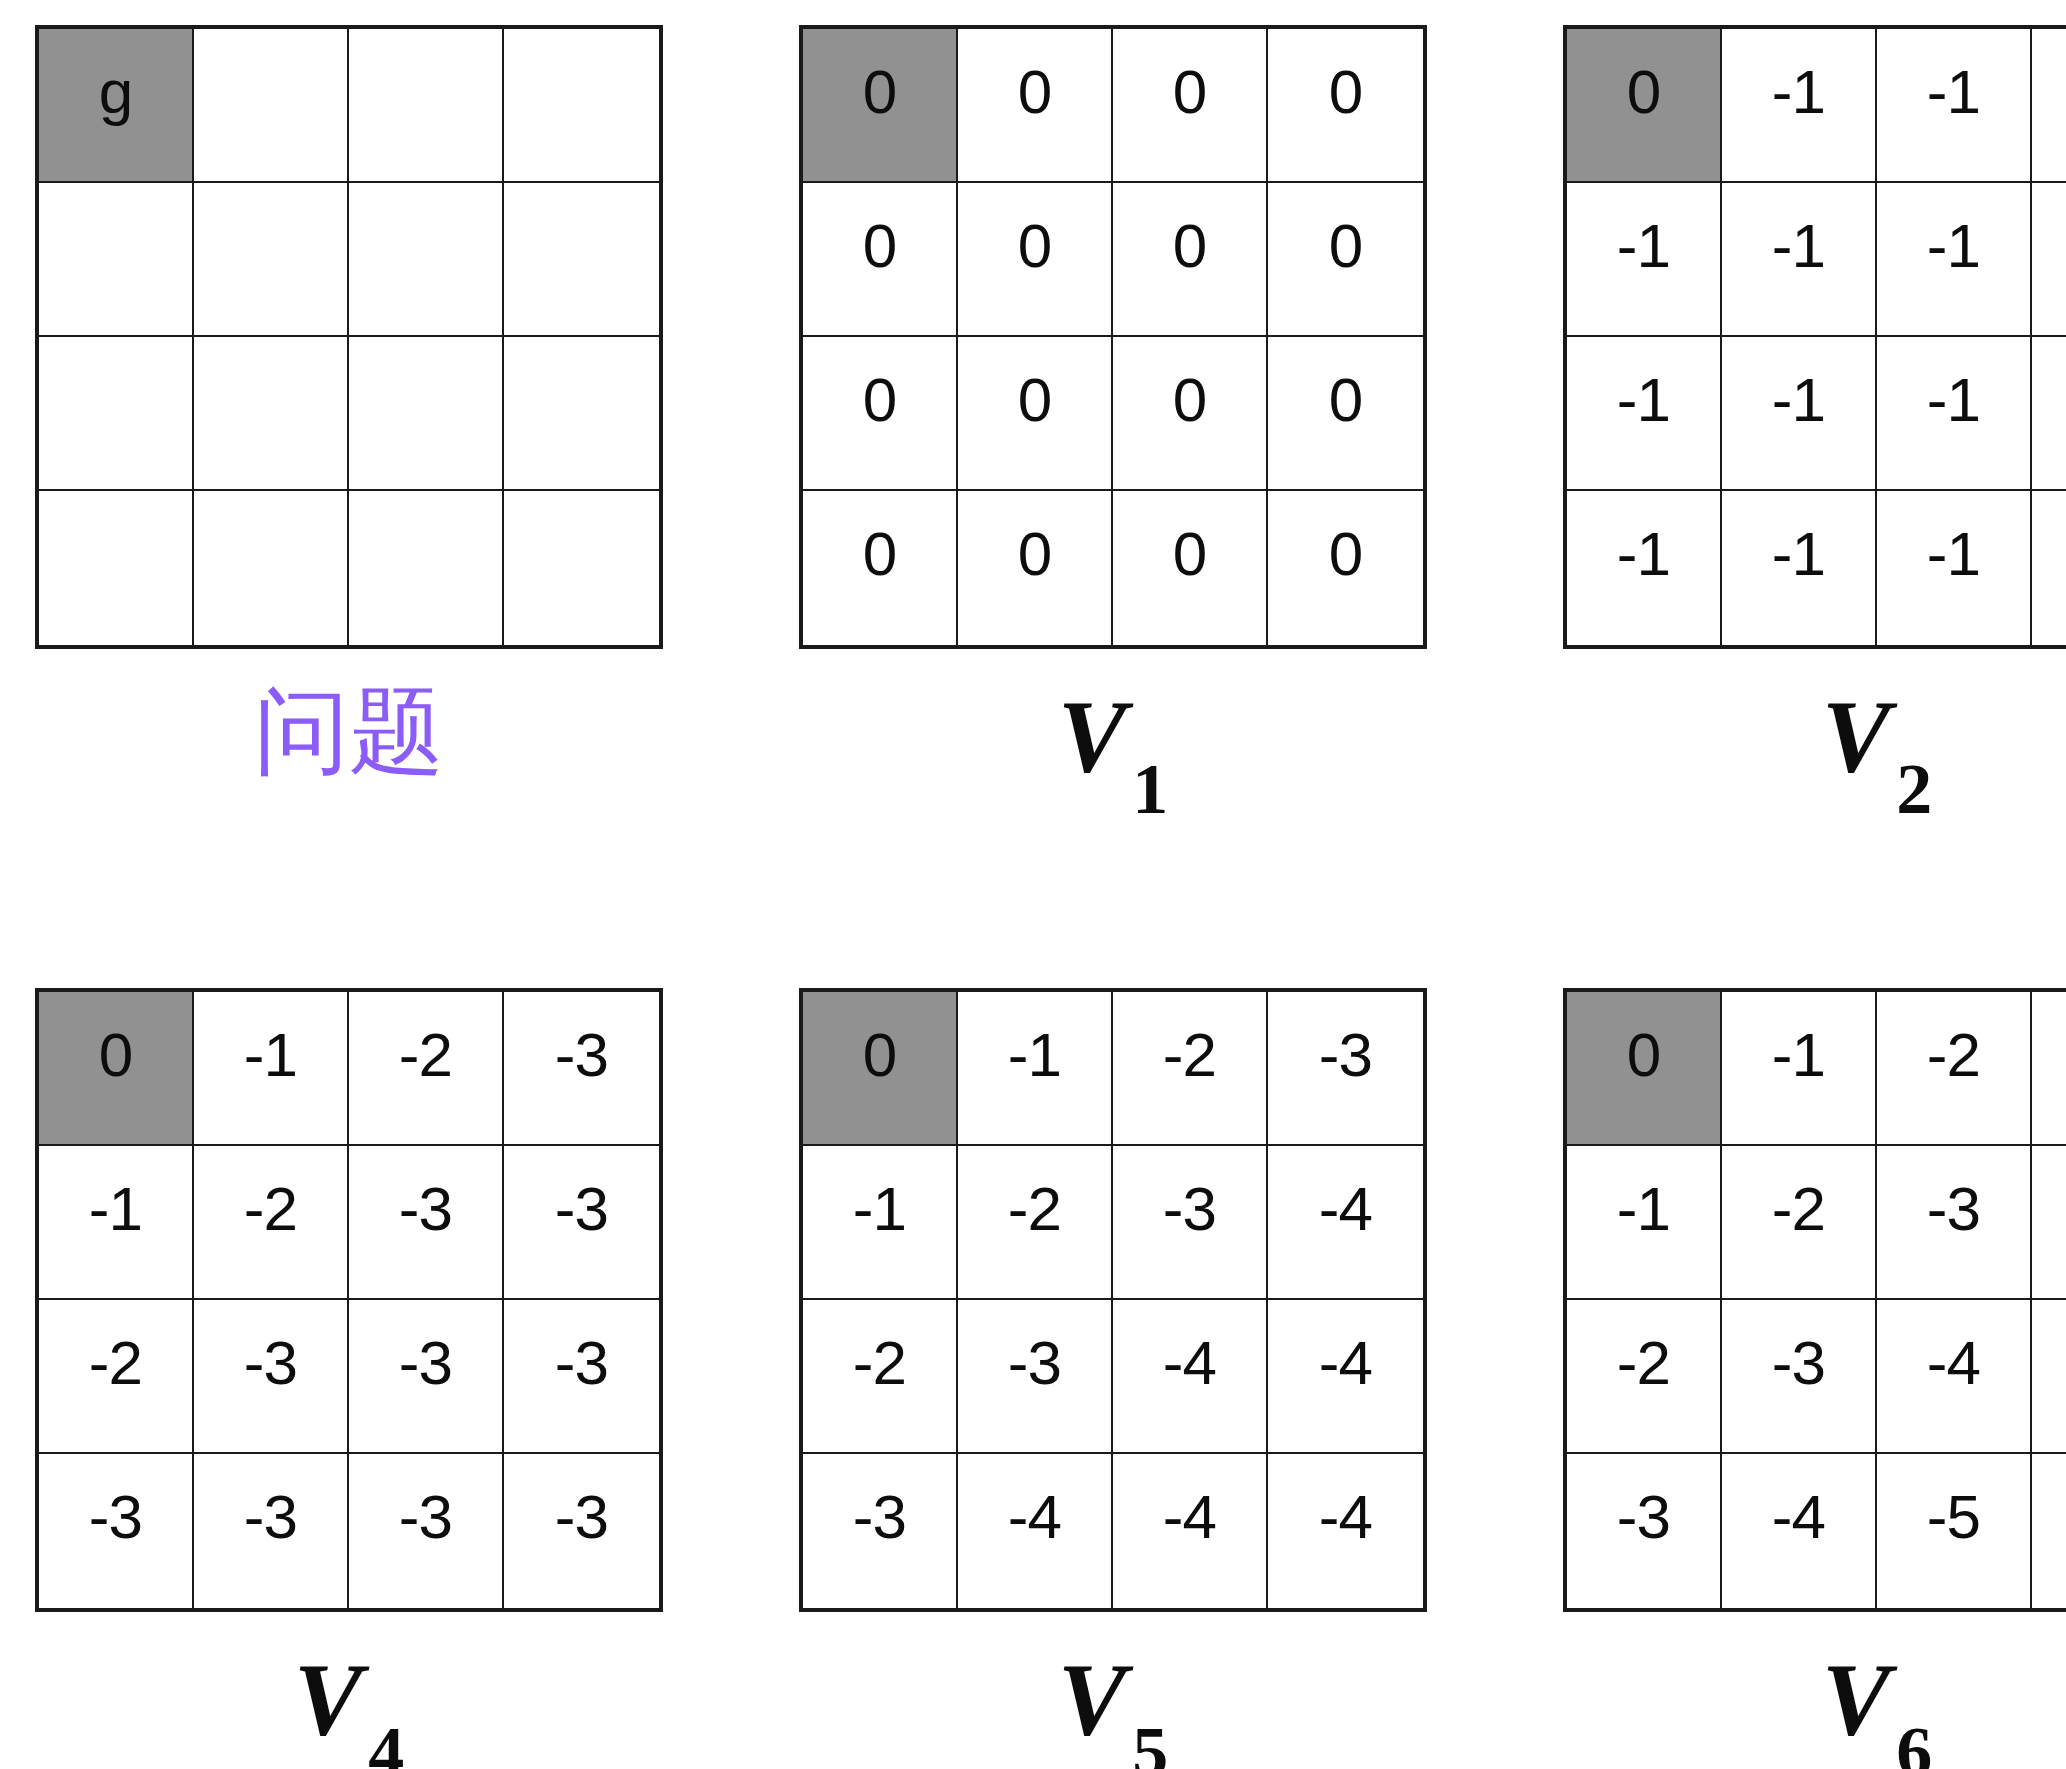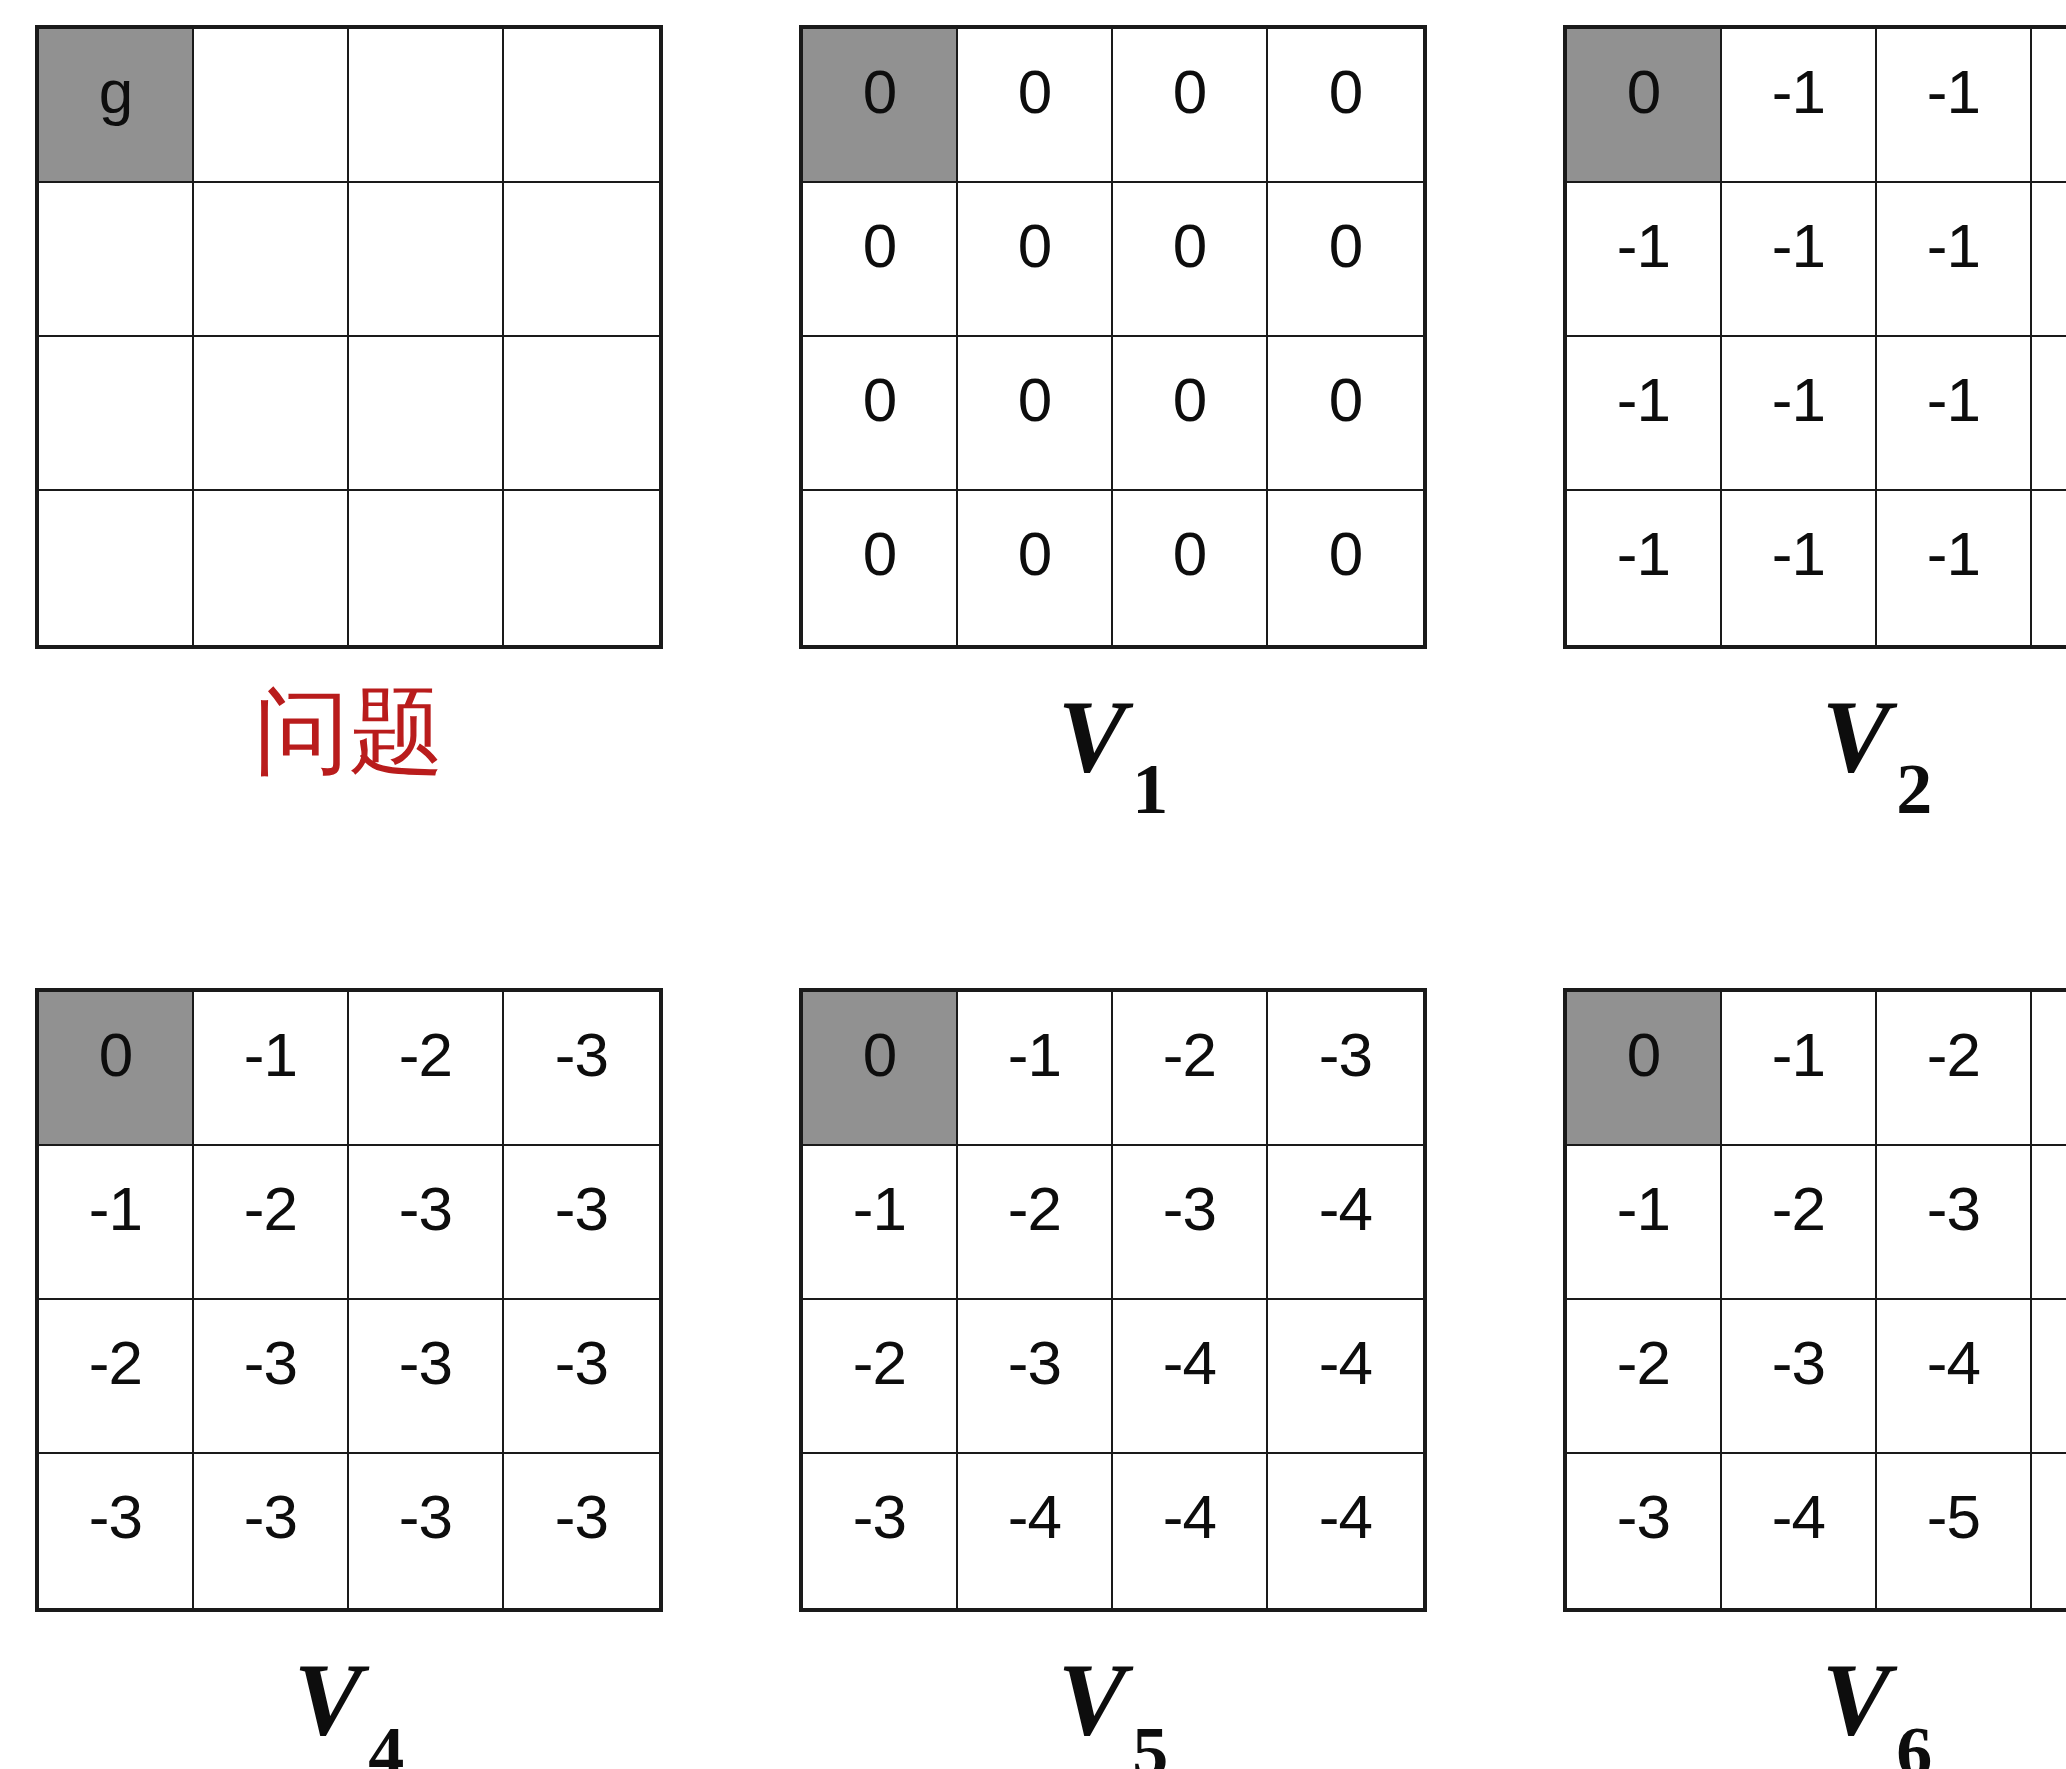--- a/index.html
+++ b/index.html
@@ -83,21 +83,21 @@
     margin-top: 36px;
     height: 124px;
     display: flex;
     align-items: flex-start;
     justify-content: center;
     font-family: "Liberation Serif", serif;
   }
   .caption .cap-cjk {
     font-size: 95px;
     font-weight: 400;
-    color: #b91c1c;
+    color: #8b5cf6;
     line-height: 1;
   }
   .caption .cap-v {
     font-size: 103px;
     font-weight: 700;
     font-style: italic;
     color: #0d0d0d;
     line-height: 1;
   }
   .caption .cap-sub {

